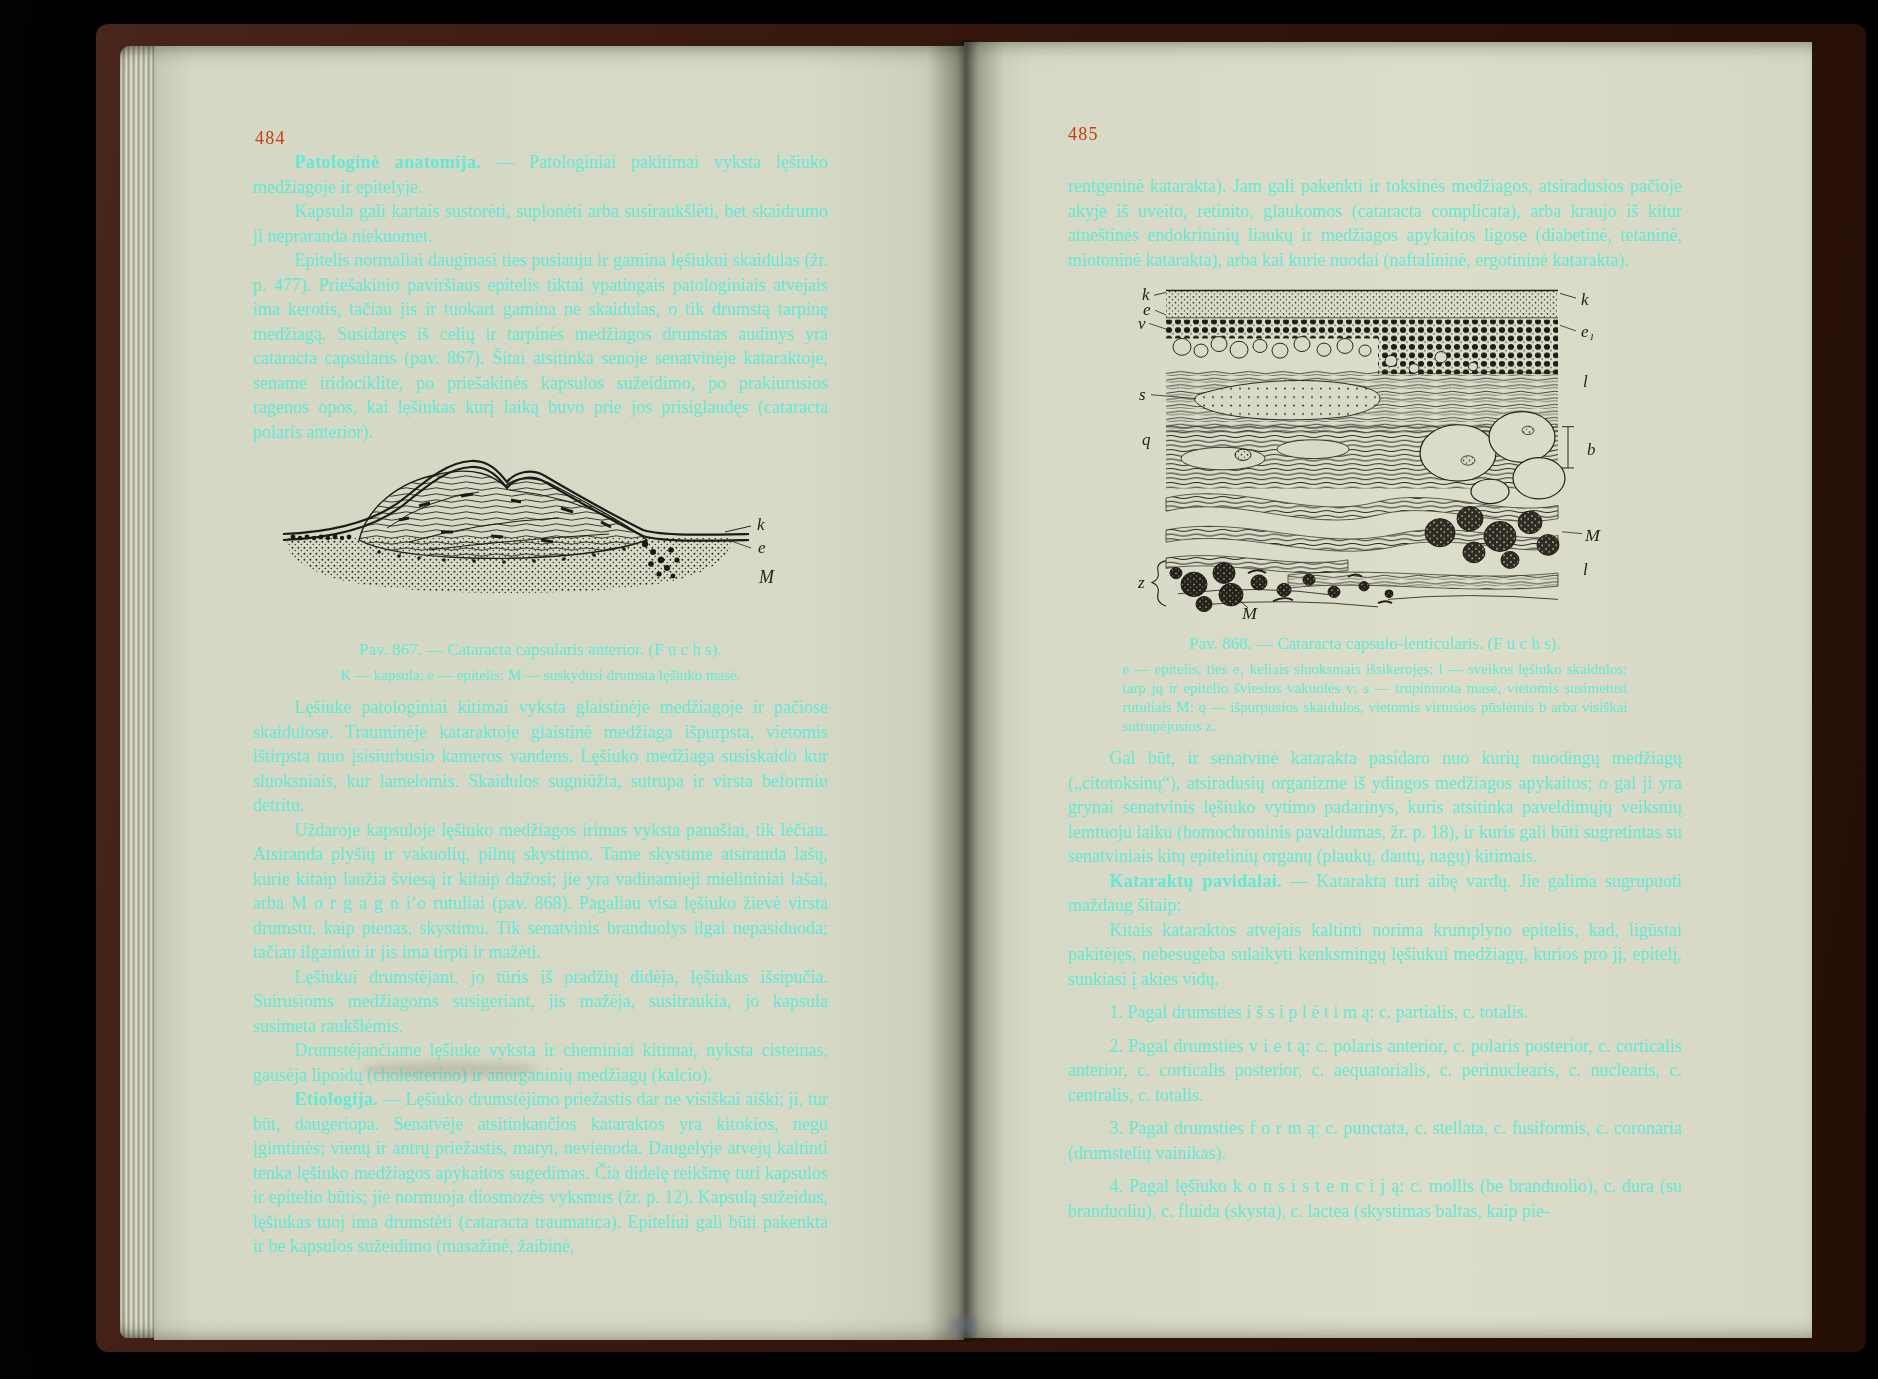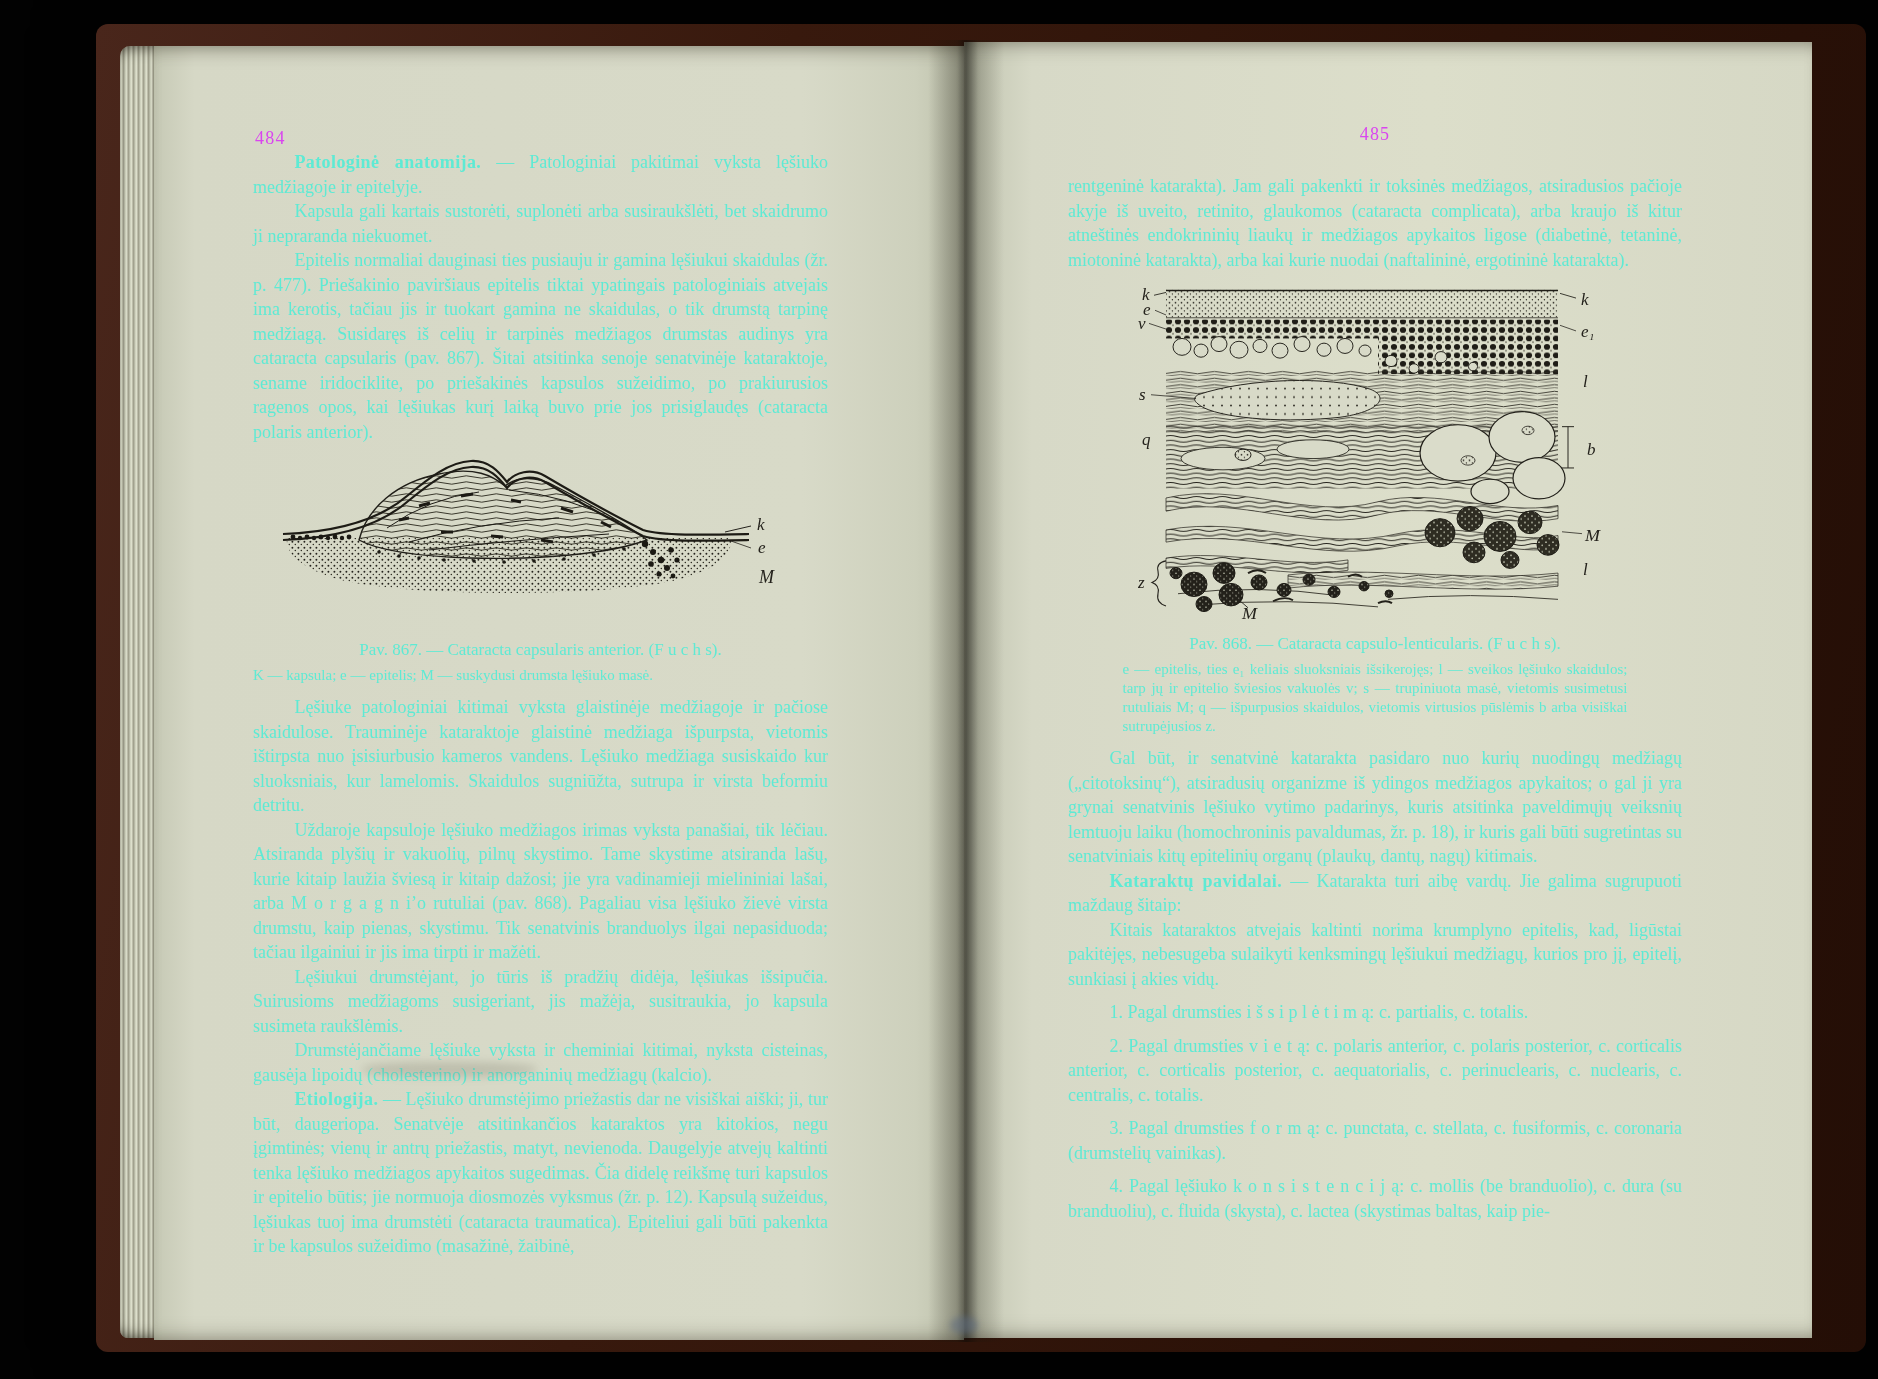--- a/index.html
+++ b/index.html
@@ -17,38 +17,38 @@
   .page{position:absolute;}
   .page.left{left:154px;top:46px;width:810px;height:1294px;
          background:linear-gradient(90deg,#c6c9b5 0%,#d6d8c6 5%,#d8dac8 80%,#cdd0bc 94%,#bcbfaa 100%);
          box-shadow:inset 0 16px 20px -16px rgba(55,50,35,.65), inset 0 -16px 20px -16px rgba(55,50,35,.55);}
   .page.right{left:964px;top:42px;width:848px;height:1296px;
          background:linear-gradient(90deg,#a9ac98 0%,#c6c9b5 2%,#d7d9c7 8%,#dcdeca 55%,#d6d8c5 100%);
          box-shadow:inset 0 16px 20px -16px rgba(55,50,35,.6), inset 0 -16px 20px -16px rgba(55,50,35,.55);}
   .gutter{position:absolute;left:928px;top:40px;width:76px;height:1302px;pointer-events:none;
          background:linear-gradient(90deg,rgba(25,22,12,0) 0%,rgba(25,22,12,.30) 38%,rgba(12,10,6,.55) 50%,rgba(25,22,12,.22) 66%,rgba(25,22,12,0) 100%);}
   
-  .pagenum{position:absolute;font-size:18px;letter-spacing:1.2px;color:#d946ef;}
+  .pagenum{position:absolute;font-size:18px;letter-spacing:1.2px;color:#c2410c;}
   .pagenum.pn-left{left:255px;top:128px;}
-  .pagenum.pn-right{left:1068px;top:124px;width:614px;text-align:center;}
+  .pagenum.pn-right{left:1068px;top:124px;width:614px;text-align:left;}
   .col{position:absolute;font-size:18px;line-height:24.5px;text-align:justify;color:#5eead4;}
   .col.c-left{left:253px;top:150px;width:575px;}
   .col.c-right{left:1068px;top:174px;width:614px;}
   p.para{margin:0;text-indent:2.3em;}
   p.para.noindent{text-indent:0;}
   p.para.item{margin-top:9px;}
   .seg-n{}
   .seg-i{}
   .seg-b{font-weight:bold;letter-spacing:.4px;}
   
   .figure{margin:12px 0 10px;}
   .figure svg{display:block;}
   .fig-caption{text-align:center;font-size:17px;line-height:22px;margin-top:13px;text-indent:0;}
   .fig-legend{font-size:15px;line-height:19px;margin-top:5px;text-indent:0;}
-  .fig-legend.center{text-align:left;}
+  .fig-legend.center{text-align:center;}
   .fig-legend.block{width:505px;margin-left:auto;margin-right:auto;text-align:justify;}
   .eng867{margin-left:26px;}
   .eng868{margin-left:70px;}
   .fig-label{font-family:"Liberation Serif","DejaVu Serif",serif;font-style:italic;font-size:17px;fill:#24221c;}
   .fig-label.big{font-size:18px;}
   
   .ghost{position:absolute;left:362px;top:1062px;width:175px;height:15px;border-radius:45%;
          background:rgba(112,110,96,.45);filter:blur(4px);opacity:.55;}
   .smudge{position:absolute;left:950px;top:1316px;width:28px;height:18px;border-radius:50%;
          background:#5d6c82;filter:blur(3px);opacity:.5;}

